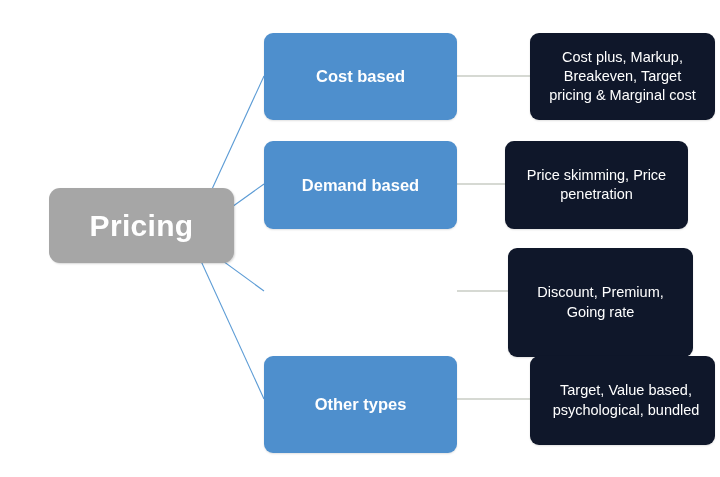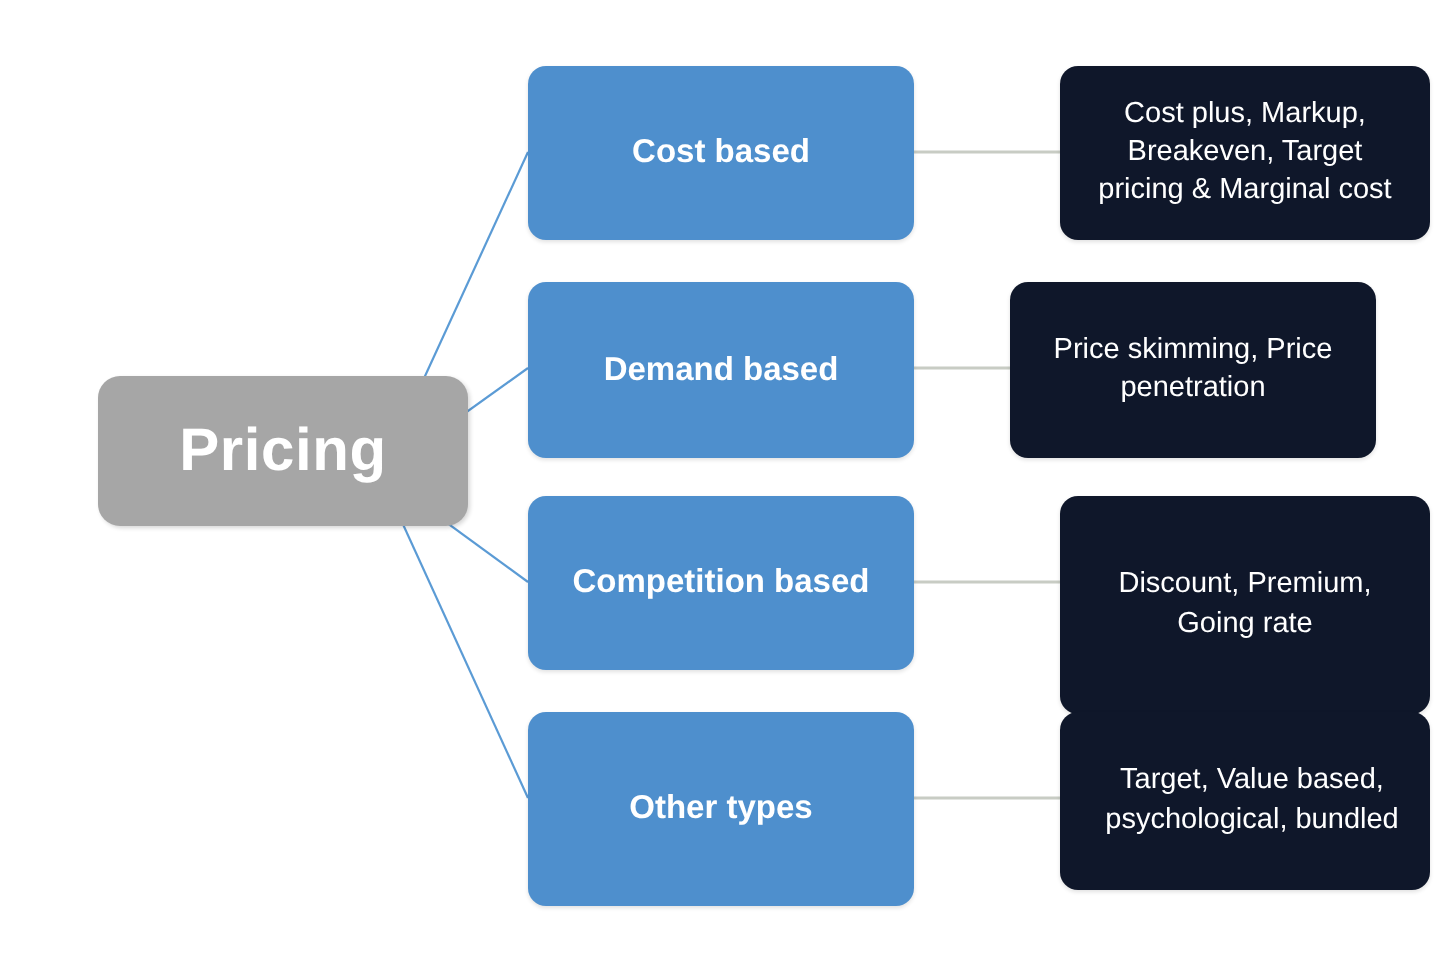--- a/index.html
+++ b/index.html
@@ -99,24 +99,21 @@
   </div>
 
   <div class="node node-category" style="left:264px; top:141px; width:193px; height:88px;">
     <span class="node-label">Demand based</span>
   </div>
   <div class="node node-detail" style="left:505px; top:141px; width:183px; height:88px;">
     <span class="node-label">Price skimming, Price
 penetration</span>
   </div>
 
-  <div class="node node-category" style="left:264px; top:248px; width:193px; height:87px;">
-    <span class="node-label">Competition based</span>
-  </div>
-  <div class="node node-detail" style="left:530px; top:248px; width:185px; height:109px;">
+  <div class="node node-detail" style="left:508px; top:248px; width:185px; height:109px;">
     <span class="node-label">Discount, Premium,
 Going rate</span>
   </div>
 
   <div class="node node-category" style="left:264px; top:356px; width:193px; height:97px;">
     <span class="node-label">Other types</span>
   </div>
   <div class="node node-detail" style="left:530px; top:356px; width:185px; height:89px;padding-left:17px;">
     <span class="node-label">Target,  Value based,
 psychological, bundled</span>

